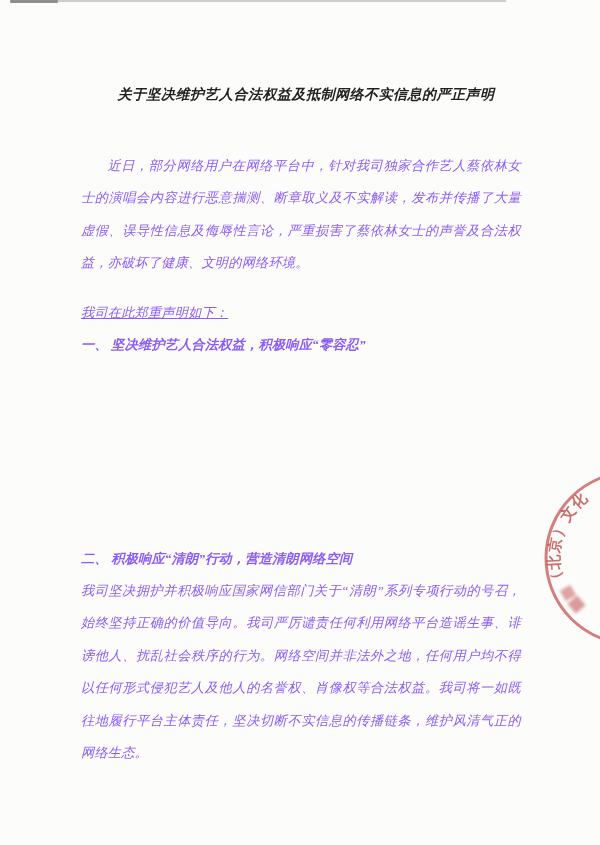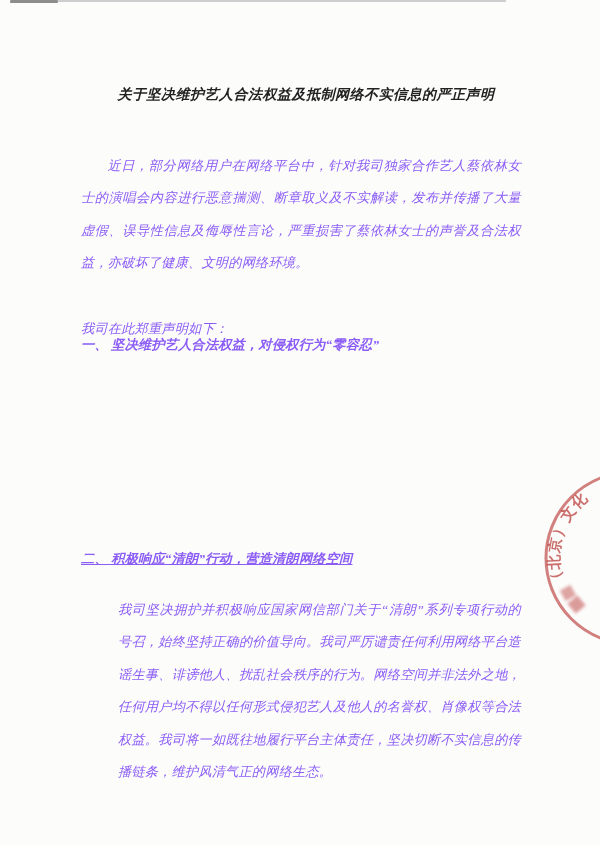--- a/index.html
+++ b/index.html
@@ -32,25 +32,25 @@
     position:absolute;left:81px;right:79px;
     font-size:13.2px;line-height:32.4px;
     font-style:italic;
     text-align:justify;text-justify:inter-ideograph;
     letter-spacing:.2px;
     color:#8b5cf6;
   }
   .para.indent{text-indent:2em;}
   .para.heading{font-weight:600;}
   .p-intro{top:150px;}
-  .p-declare{top:313px;}
+  .p-declare{top:297px;text-decoration:underline;}
   .p-sec1-h{top:329px;}
   .p-sec1-b{top:361px;}
-  .p-sec2-h{top:543px;text-decoration:underline;}
-  .p-sec2-b{top:594px;margin-left:37px;}
+  .p-sec2-h{top:543px;}
+  .p-sec2-b{top:575px;}
   .stamp{
     position:absolute;left:543px;top:463px;
     pointer-events:none;
   }
   .stamp text{
     font-family:"Liberation Serif","DejaVu Serif",serif;
     font-weight:600;
   }
 </style>
 </head>
@@ -60,21 +60,21 @@
 
   <div class="scan-line-dark"></div>
   <div class="scan-line-light"></div>
 
   <div class="doc-title">关于坚决维护艺人合法权益及抵制网络不实信息的严正声明</div>
 
   <div class="para indent p-intro">近日，部分网络用户在网络平台中，针对我司独家合作艺人蔡依林女士的演唱会内容进行恶意揣测、断章取义及不实解读，发布并传播了大量虚假、误导性信息及侮辱性言论，严重损害了蔡依林女士的声誉及合法权益，亦破坏了健康、文明的网络环境。</div>
 
   <div class="para p-declare">我司在此郑重声明如下：</div>
 
-  <div class="para heading p-sec1-h">一、 坚决维护艺人合法权益，对侵权行为“零容忍”</div>
+  <div class="para heading p-sec1-h">一、 坚决维护艺人合法权益，积极响应“零容忍”</div>
 
 
   <div class="para heading p-sec2-h">二、 积极响应“清朗”行动，营造清朗网络空间</div>
 
   <div class="para p-sec2-b">我司坚决拥护并积极响应国家网信部门关于“清朗”系列专项行动的号召，始终坚持正确的价值导向。我司严厉谴责任何利用网络平台造谣生事、诽谤他人、扰乱社会秩序的行为。网络空间并非法外之地，任何用户均不得以任何形式侵犯艺人及他人的名誉权、肖像权等合法权益。我司将一如既往地履行平台主体责任，坚决切断不实信息的传播链条，维护风清气正的网络生态。</div>
 
   <svg class="stamp" width="180" height="190" viewBox="0 0 180 190" aria-hidden="true">
     <defs>
       <path id="sealArc" d="M 42.1 150.9 A 73 73 0 1 1 52.5 158.2" fill="none"></path>
       <filter id="sealBlur" x="-60%" y="-60%" width="220%" height="220%">

